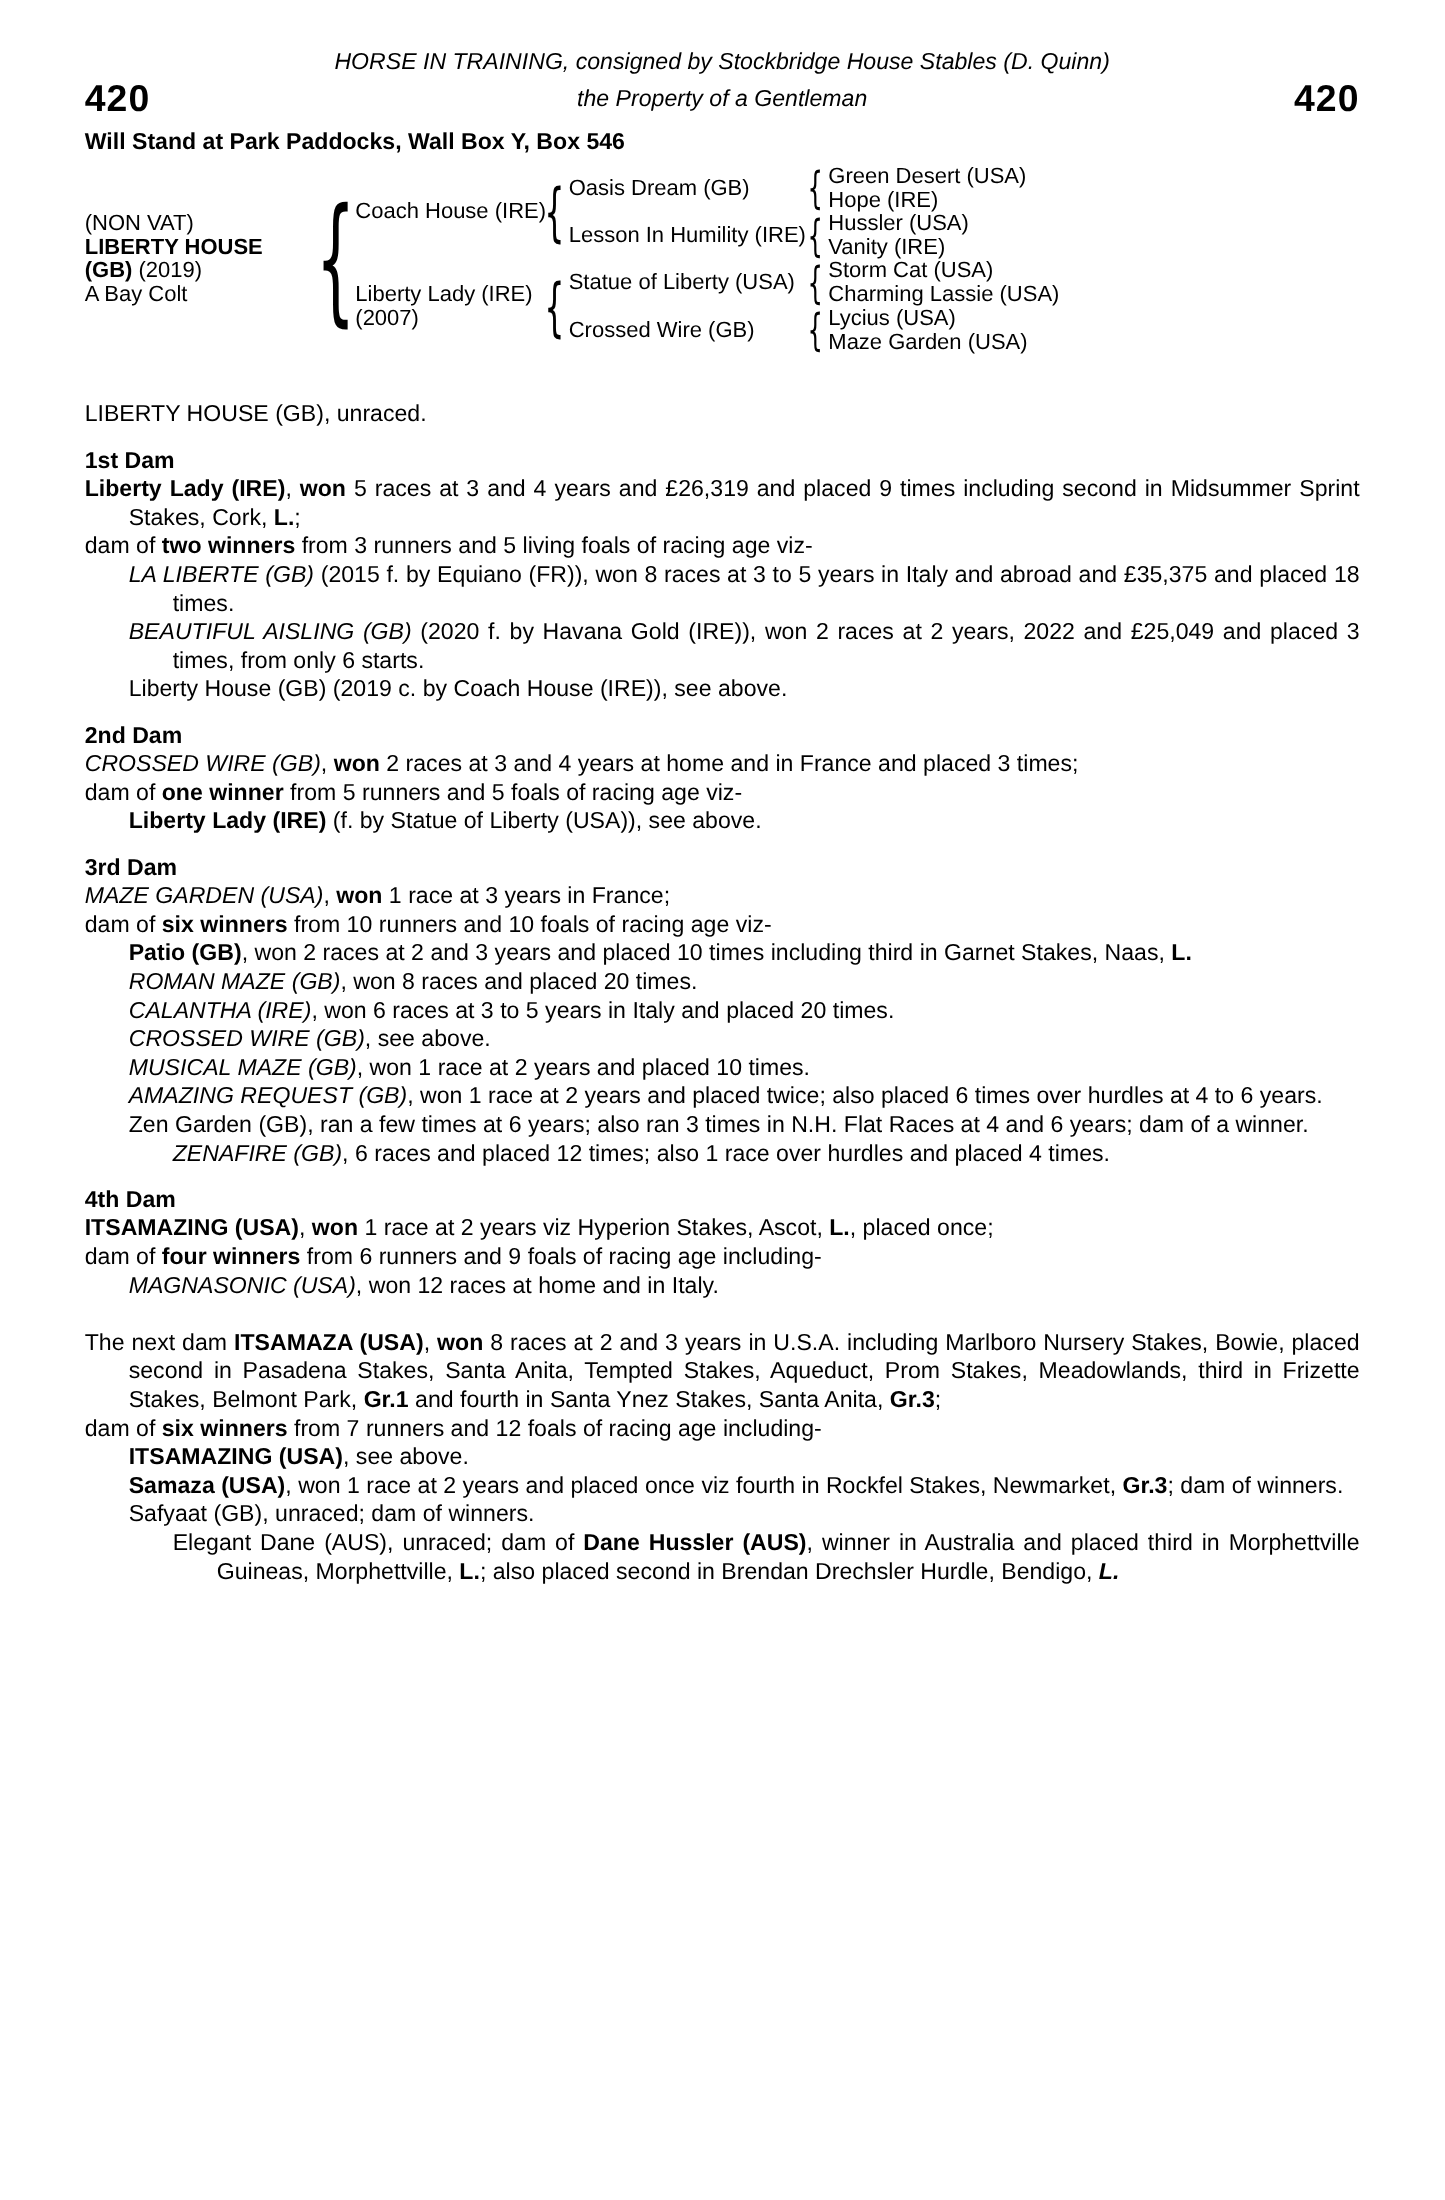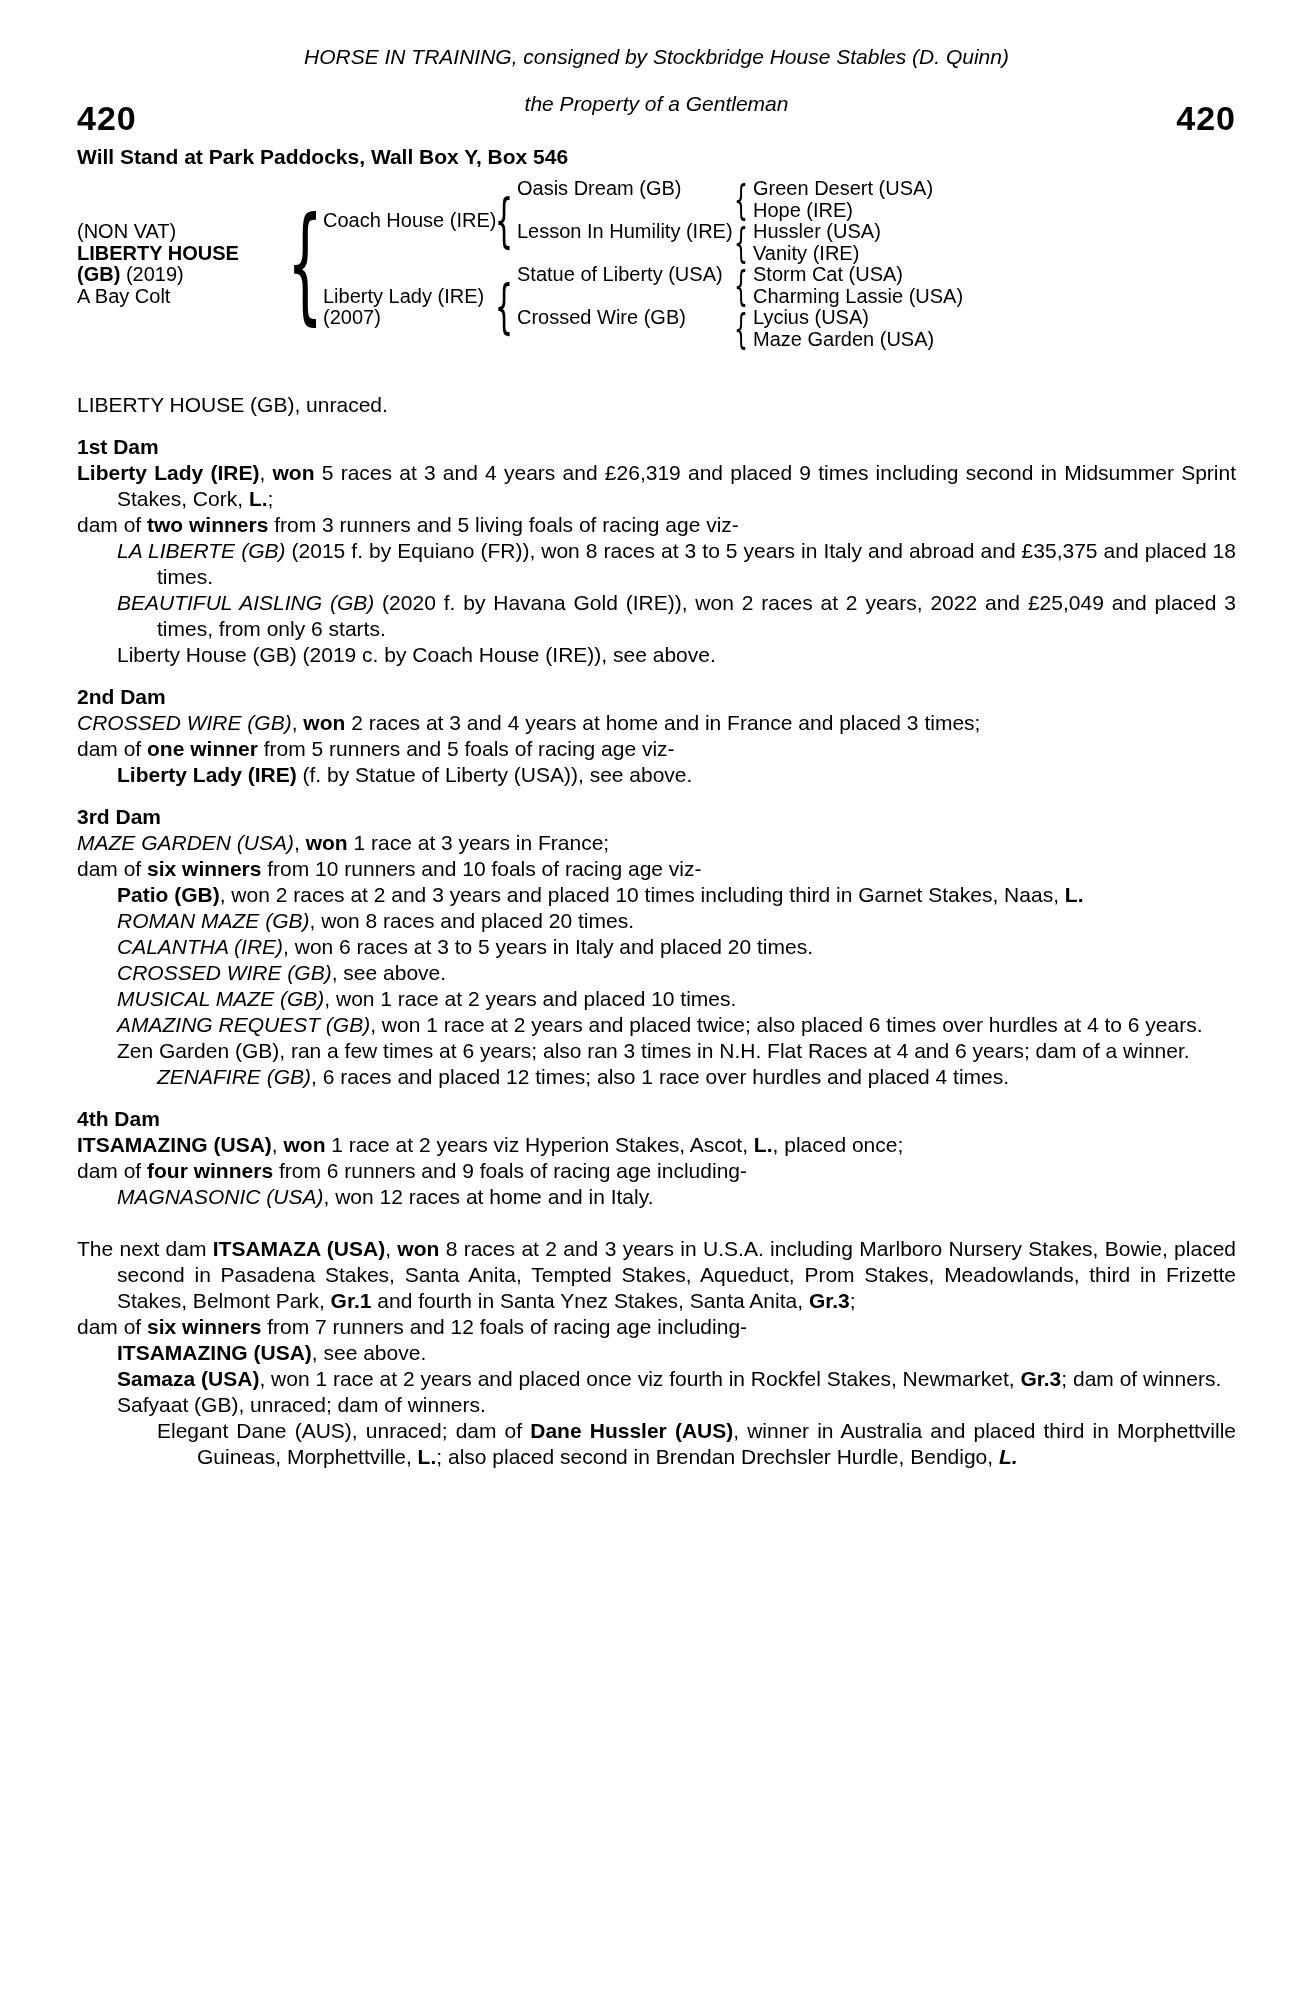--- a/index.html
+++ b/index.html
@@ -6,37 +6,37 @@
   html, body { background:#ffffff; }
   .page {
     width:1314px; height:2000px; background:#ffffff; color:#000000;
     font-family:"Liberation Sans", sans-serif;
     font-size:21px; line-height:26px;
     padding:44px 78px 0 77px;
     position:relative; overflow:hidden;
   }
   .consignor { text-align:center; font-style:italic; }
   .lotrow { display:flex; justify-content:space-between; align-items:center; margin-top:2px; }
-  .lotnum { font-size:34px; font-weight:bold; line-height:36px; letter-spacing:1px;margin-top:28px; }
+  .lotnum { font-size:34px; font-weight:bold; line-height:36px; letter-spacing:1px; }
   .property { font-style:italic; }
   .standline { font-weight:bold; margin-top:8px; }
 
   .b { font-weight:bold; }
   .i { font-style:italic; }
   .bi { font-weight:bold; font-style:italic; }
 
   .pedigree { display:flex; align-items:center; margin-top:8px; font-size:20px; line-height:21.5px; }
   .ped-left { width:210px; }
   .ped-left > div { line-height:21.5px; white-space:nowrap; }
   .ped-g1col { display:flex; flex-direction:column; }
   .ped-g1item { display:flex; align-items:center; height:86px; }
   .ped-g1name { width:168px; }
   .ped-g1name > div { white-space:nowrap; }
   .ped-g2col { display:flex; flex-direction:column; }
-  .ped-g2item { display:flex; height:43px; }
+  .ped-g2item { display:flex; align-items:center; height:43px; }
   .ped-g2name { width:212px; white-space:nowrap; }
   .ped-g3col { display:flex; flex-direction:column; justify-content:center; }
   .ped-g3name { white-space:nowrap; }
   .brace {
     font-family:"DejaVu Sans", sans-serif; font-weight:normal; line-height:1;
     flex:none; display:flex; align-items:center; justify-content:center;
   }
   .brace-big { font-size:126px; transform:scaleX(0.45); width:36px; }
   .brace-mid { font-size:58px;  transform:scaleX(0.50); width:26px; }
   .brace-sm  { font-size:40px;  transform:scaleX(0.55); width:24px; }

